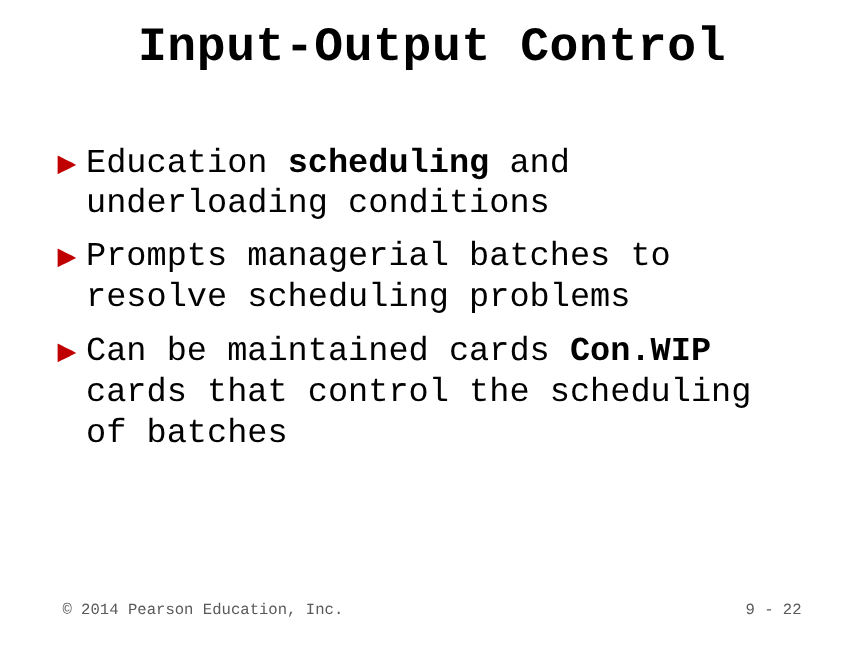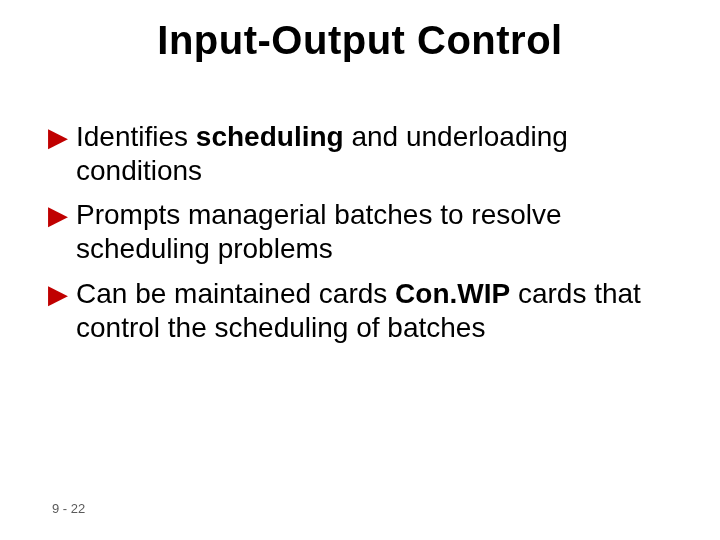--- a/index.html
+++ b/index.html
@@ -10,20 +10,21 @@
     background: #ffffff;
     font-family: Arial, Helvetica, sans-serif;
     color: #000000;
     overflow: hidden;
   }
   .slide {
     position: relative;
     width: 720px;
     height: 540px;
     box-sizing: border-box;
+    font-family: Liberation Mono, monospace;
   }
   .title {
     position: absolute;
     top: 18px;
     left: 0;
     width: 720px;
     text-align: center;
     font-size: 40px;
     font-weight: bold;
     letter-spacing: 0.5px;
@@ -69,37 +70,38 @@
 
 <div class="slide">
 
   <div class="title">Input-Output Control</div>
 
   <div class="content">
 
     <div class="bullet">
       <span class="marker">▶</span>
       <span class="text">
-        <span>Identifies </span><span class="bold">scheduling</span><span> and underloading conditions</span>
+        <span>Education </span><span class="bold">scheduling</span><span> and underloading conditions</span>
       </span>
     </div>
 
     <div class="bullet">
       <span class="marker">▶</span>
       <span class="text">
         <span>Prompts managerial batches to resolve scheduling problems</span><span class="bold"></span><span></span>
       </span>
     </div>
 
     <div class="bullet">
       <span class="marker">▶</span>
       <span class="text">
         <span>Can be maintained cards </span><span class="bold">Con.WIP</span><span> cards that control the scheduling of batches</span>
       </span>
     </div>
 
   </div>
 
   <div class="footer">
+    <span>© 2014 Pearson Education, Inc.</span>
     <span>9 - 22</span>
   </div>
 
 </div>
 
 </body></html>

